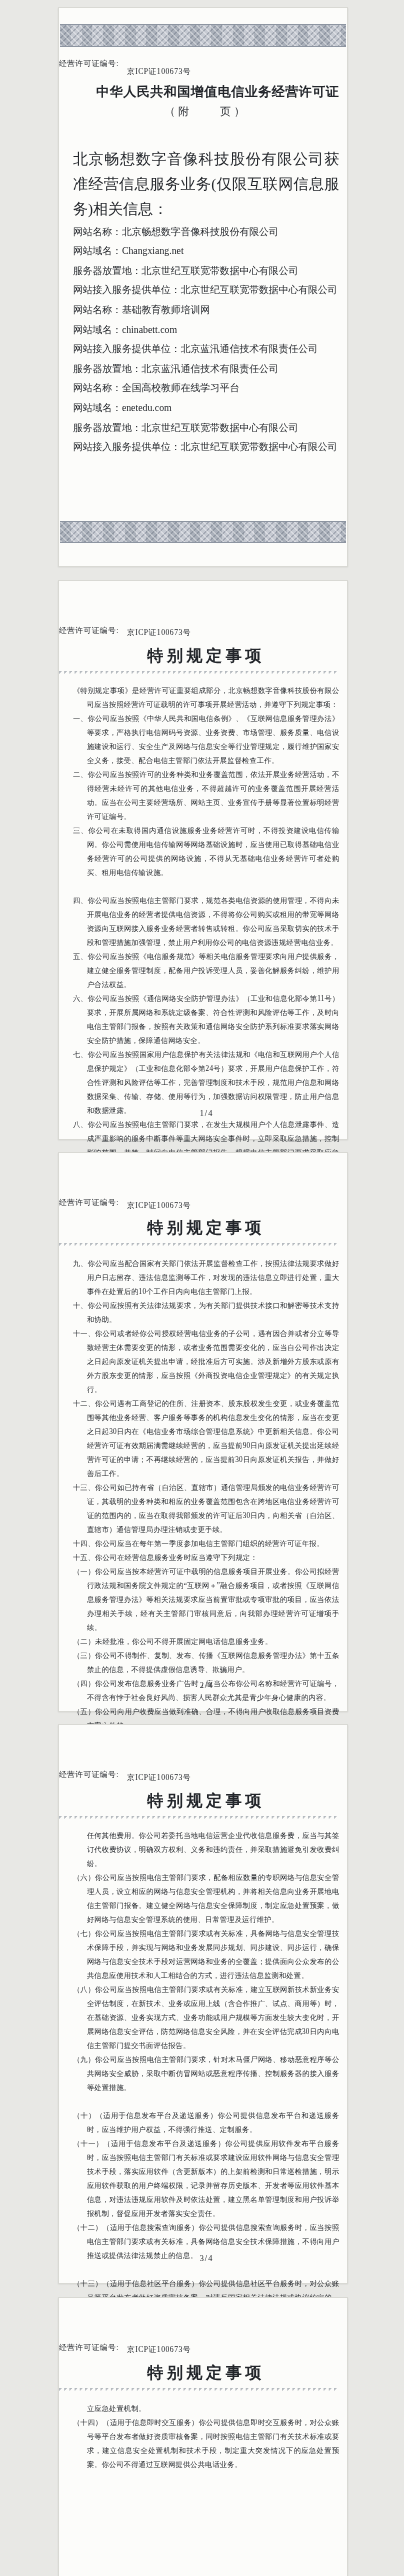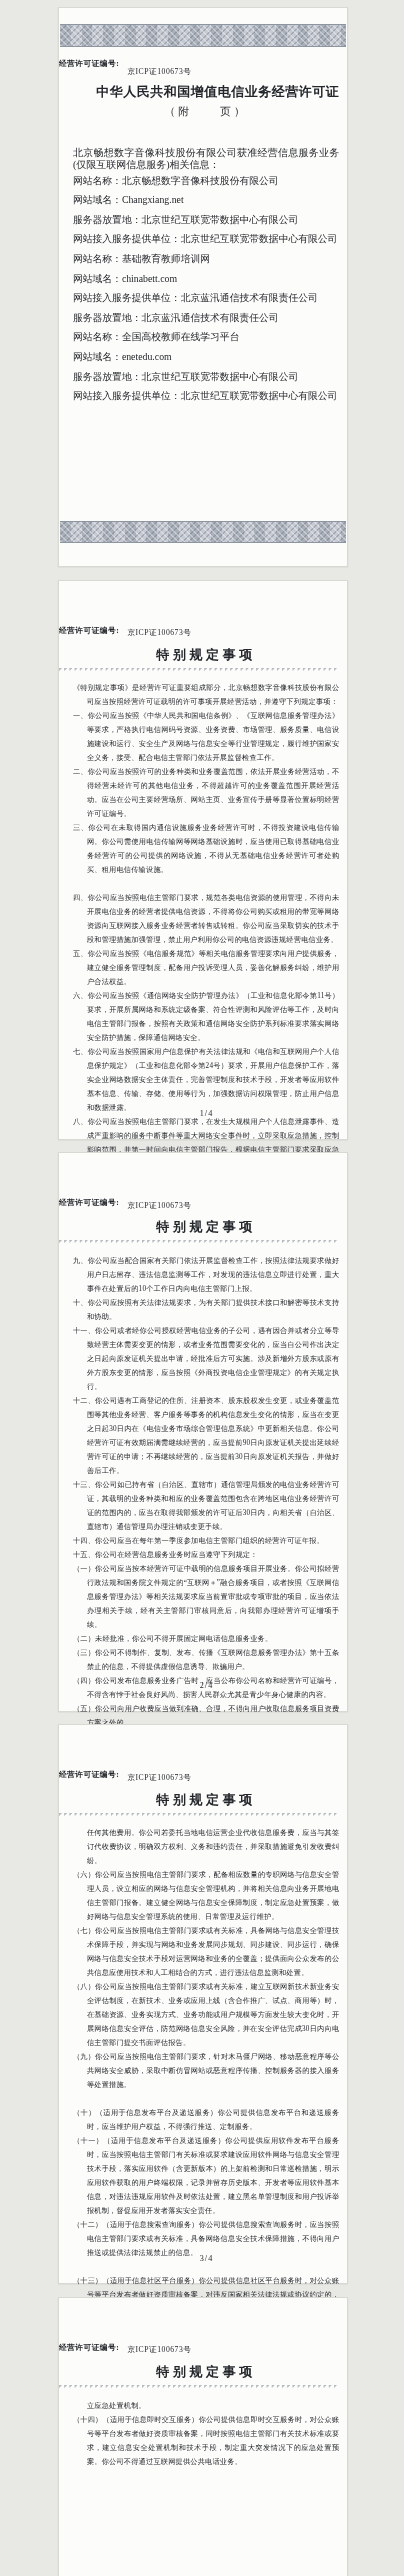--- a/index.html
+++ b/index.html
@@ -35,36 +35,36 @@
     border-top:1px solid #8d95a1;
     border-bottom:1px solid #8d95a1;
     background:
       repeating-linear-gradient(45deg, rgba(255,255,255,.35) 0 1.5px, transparent 1.5px 4.6px),
       repeating-linear-gradient(-45deg, rgba(98,107,122,.35) 0 1.5px, transparent 1.5px 4.6px),
       repeating-linear-gradient(90deg, #aab0ba 0 10.8px, #c6cad2 10.8px 21.6px);
   }
   .band.top{margin-top:16px;}
   .band.bottom{position:absolute;left:0;right:0;bottom:23px;margin:0 1px;}
   .head-row{margin-top:12.4px;margin-left:-14px;font-size:7.7px;}
-  .head-row .lbl{font-weight:700;letter-spacing:0.5px;}
+  .head-row .lbl{font-weight:400;letter-spacing:0.5px;}
   .head-row .num{display:inline-block;margin-left:6.2px;letter-spacing:0.5px;}
   .cert .head-row .num{position:relative;top:7.7px;}
   .sp .head-row{margin-top:45px;}
   .sp .head-row .num{position:relative;top:2.6px;}
   .cert-title{
     margin-top:13.4px;text-align:right;
     font-size:13px;font-weight:700;letter-spacing:0.5px;
   }
   .cert-subtitle{margin-top:4.1px;text-align:center;font-size:10.8px;letter-spacing:3.1px;}
-  .cert-intro{margin-top:28px;font-size:10px;line-height:12px;text-align:justify;}
+  .cert-intro{margin-top:28px;font-size:15px;line-height:25px;text-align:justify;}
   .cert-entries{margin-top:0;}
   .cert-entries p{margin:0;font-size:9.8px;line-height:19.6px;text-align:justify;}
   .sp-title{
     margin-top:10.3px;text-align:center;
-    font-size:13px;font-weight:700;letter-spacing:3.6px;
+    font-size:16px;font-weight:700;letter-spacing:3.6px;
   }
   .zigzag{
     height:3.1px;margin:4.1px 0 0 -14px;
     background-image:
       linear-gradient(135deg,#a4aab1 25%,transparent 25%),
       linear-gradient(45deg,#a4aab1 25%,transparent 25%);
     background-size:5.2px 6.2px;
     background-position:0 0;
     opacity:.8;
   }
@@ -122,21 +122,21 @@
       <div class="zigzag"></div>
       <div class="sp-body">
           <p>《特别规定事项》是经营许可证重要组成部分，北京畅想数字音像科技股份有限公司应当按照经营许可证载明的许可事项开展经营活动，并遵守下列规定事项：</p>
           <p>一、你公司应当按照《中华人民共和国电信条例》、《互联网信息服务管理办法》等要求，严格执行电信网码号资源、业务资费、市场管理、服务质量、电信设施建设和运行、安全生产及网络与信息安全等行业管理规定，履行维护国家安全义务，接受、配合电信主管部门依法开展监督检查工作。</p>
           <p>二、你公司应当按照许可的业务种类和业务覆盖范围，依法开展业务经营活动，不得经营未经许可的其他电信业务，不得超越许可的业务覆盖范围开展经营活动。应当在公司主要经营场所、网站主页、业务宣传手册等显著位置标明经营许可证编号。</p>
           <p>三、你公司在未取得国内通信设施服务业务经营许可时，不得投资建设电信传输网。你公司需使用电信传输网等网络基础设施时，应当使用已取得基础电信业务经营许可的公司提供的网络设施，不得从无基础电信业务经营许可者处购买、租用电信传输设施。</p>
           <p></p>
           <p>四、你公司应当按照电信主管部门要求，规范各类电信资源的使用管理，不得向未开展电信业务的经营者提供电信资源，不得将你公司购买或租用的带宽等网络资源向互联网接入服务业务经营者转售或转租。你公司应当采取切实的技术手段和管理措施加强管理，禁止用户利用你公司的电信资源违规经营电信业务。</p>
           <p>五、你公司应当按照《电信服务规范》等相关电信服务管理要求向用户提供服务，建立健全服务管理制度，配备用户投诉受理人员，妥善化解服务纠纷，维护用户合法权益。</p>
           <p>六、你公司应当按照《通信网络安全防护管理办法》（工业和信息化部令第11号）要求，开展所属网络和系统定级备案、符合性评测和风险评估等工作，及时向电信主管部门报备，按照有关政策和通信网络安全防护系列标准要求落实网络安全防护措施，保障通信网络安全。</p>
-          <p>七、你公司应当按照国家用户信息保护有关法律法规和《电信和互联网用户个人信息保护规定》（工业和信息化部令第24号）要求，开展用户信息保护工作，落实企业网络数据安全主体责任，完善管理制度和技术手段，开发者等应用软件基本信息、传输、存储、使用等行为，加强数据访问权限管理，防止用户信息和数据泄露。</p>
+          <p>七、你公司应当按照国家用户信息保护有关法律法规和《电信和互联网用户个人信息保护规定》（工业和信息化部令第24号）要求，开展用户信息保护工作，符合性评测和风险评估等工作，完善管理制度和技术手段，规范用户信息和网络数据采集、传输、存储、使用等行为，加强数据访问权限管理，防止用户信息和数据泄露。</p>
           <p>八、你公司应当按照电信主管部门要求，在发生大规模用户个人信息泄露事件、造成严重影响的服务中断事件等重大网络安全事件时，立即采取应急措施，控制影响范围，并第一时间向电信主管部门报告，根据电信主管部门要求采取应急处置措施。</p>
         </div>
     </div>
     <div class="page-no">1/4</div>
   </section>
 
   <section class="page sp">
     <div class="inner">
       <div class="head-row">
         <span class="lbl">经营许可证编号:</span>

